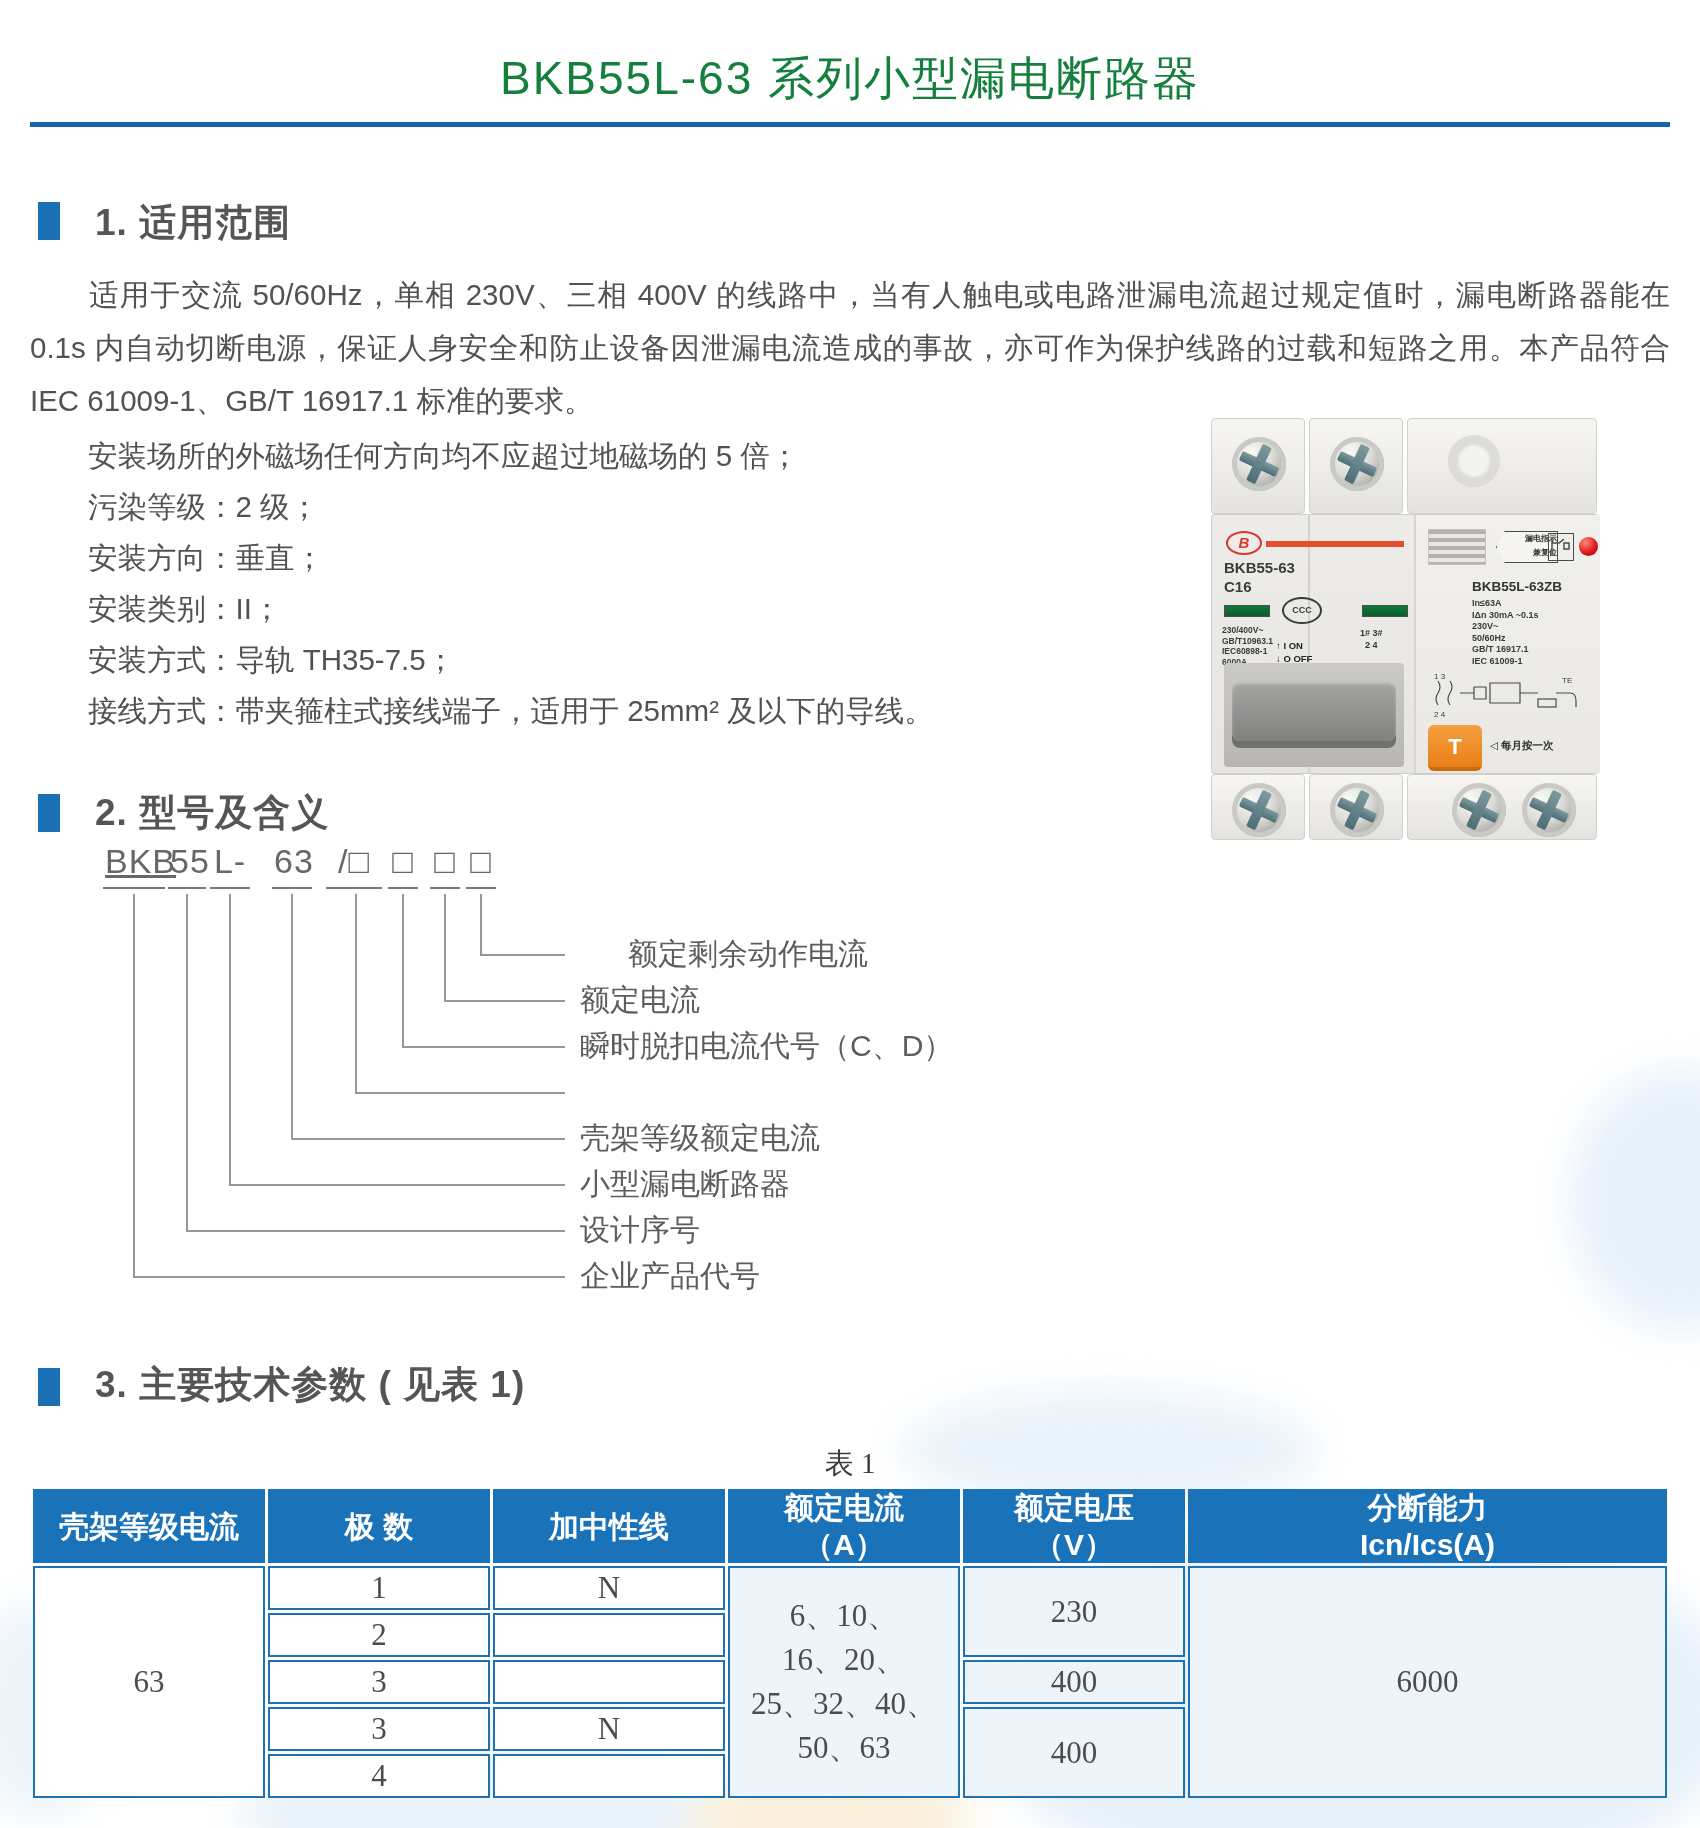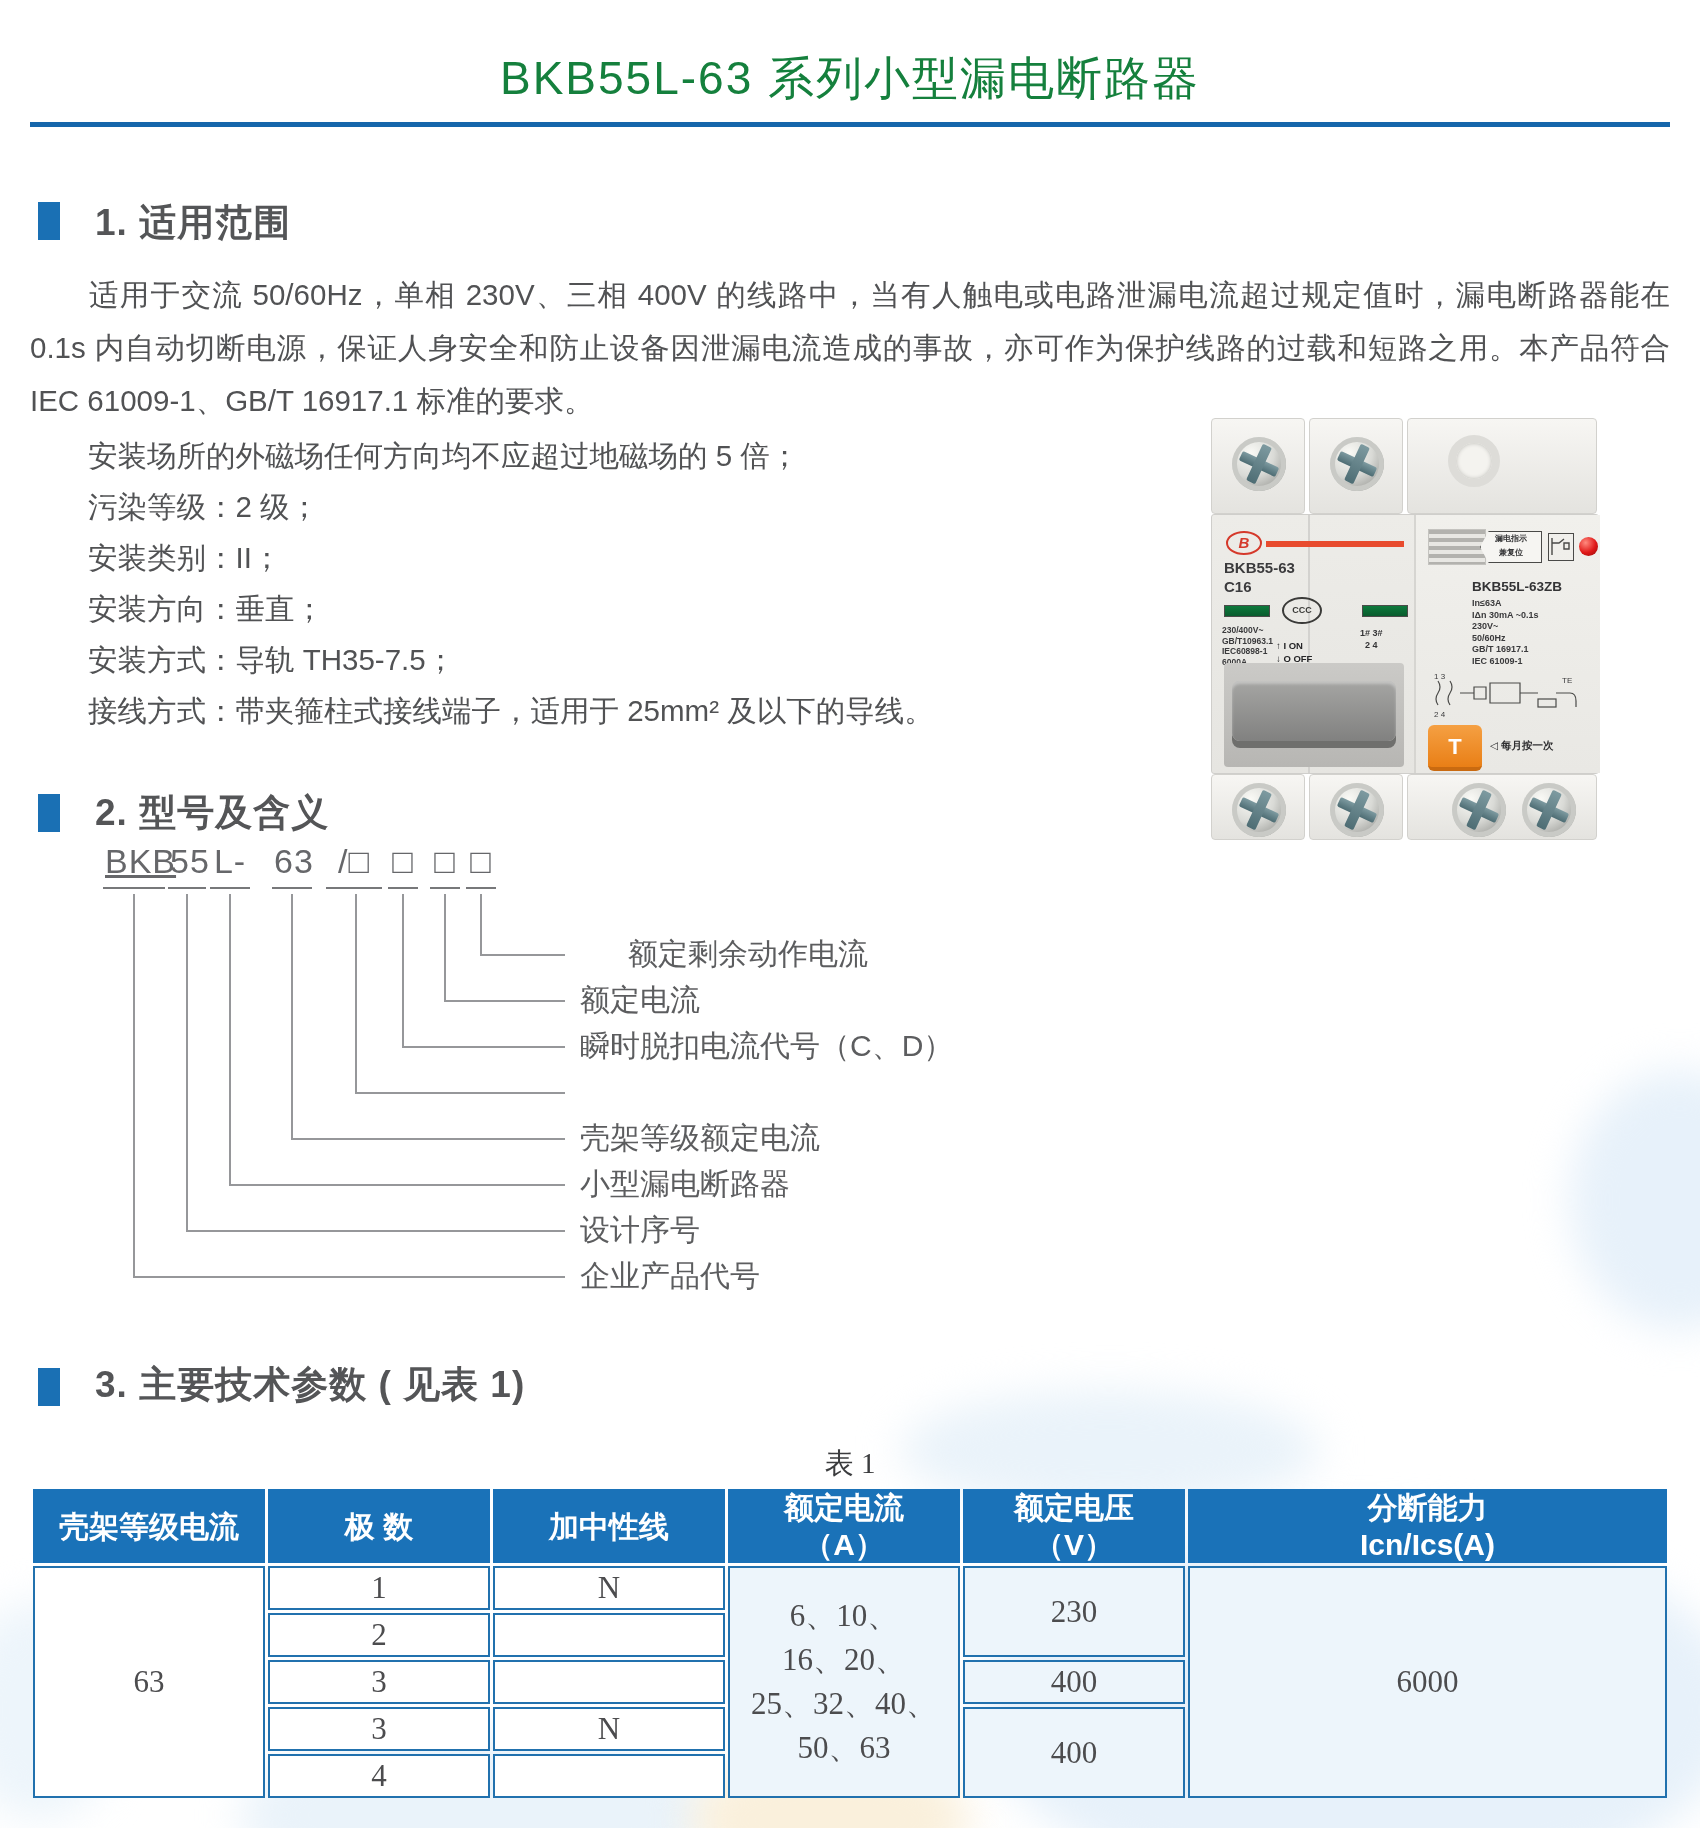--- a/index.html
+++ b/index.html
@@ -84,22 +84,22 @@
   .poles { position:absolute; left:148px; top:112px; font-size:9px; font-weight:700; color:#333335; line-height:12px; text-align:center; }
   .slot { position:absolute; left:12px; top:148px; width:180px; height:104px;
           background:linear-gradient(180deg,#cbcac7,#b7b6b3); border-radius:4px; }
   .handle { position:absolute; left:8px; top:18px; width:164px; height:60px;
             background:linear-gradient(180deg,#a5a5a3,#818180); border-radius:8px;
             box-shadow:0 7px 0 #6f6f6d, inset 0 3px 3px rgba(255,255,255,.35); }
   .rcd { position:absolute; left:202px; top:0; width:186px; height:258px;
          background:linear-gradient(180deg,#f1f0ec,#e9e8e4); border-left:2px solid #d6d5d1; }
   .vents { position:absolute; left:12px; top:14px; width:58px; height:36px;
            background:repeating-linear-gradient(180deg,#b3b2ae 0 4px,#e8e7e3 4px 8px); border:1px solid #c4c3bf; }
-  .badge { position:absolute; left:64px; top:16px; width:62px; height:32px; border:1.5px solid #4a4a48;
-           font-size:8px; color:#333335; text-align:center; line-height:14px; font-weight:700;
+  .badge { position:absolute; left:80px; top:16px; width:62px; height:32px; border:1.5px solid #4a4a48;
+           font-size:8px; color:#333335; text-align:right; line-height:14px; font-weight:700;
            clip-path:polygon(14% 0,100% 0,100% 100%,14% 100%,0 50%); background:#f6f5f2; }
   .mini-ic { position:absolute; left:132px; top:18px; width:26px; height:28px; border:1.5px solid #4a4a48; }
   .led { position:absolute; left:163px; top:22px; width:19px; height:19px; border-radius:50%;
          background:radial-gradient(circle at 35% 30%, #ff8a7e, #e01818 55%, #8f0b0b); }
   .rcd-model { position:absolute; left:56px; top:64px; font-size:13.5px; font-weight:700; color:#333335; }
   .rcd-specs { position:absolute; left:56px; top:83px; font-size:9px; font-weight:700; color:#3a3a3c; line-height:11.5px; }
   .rcd-diag { position:absolute; left:14px; top:154px; }
   .tbtn { position:absolute; left:12px; top:210px; width:54px; height:46px; border-radius:6px;
           background:linear-gradient(180deg,#f5a043,#e97f16); border-bottom:4px solid #c96a10;
           color:#ffffff; font-weight:700; font-size:22px; text-align:center; line-height:44px; }
@@ -121,22 +121,22 @@
 
     <h1 class="title">BKB55L-63 系列小型漏电断路器</h1>
     <div class="title-rule"></div>
 
     <span class="bullet" style="left:38px; top:202px;"></span>
     <h2 class="sec-h" style="top:198px;">1. 适用范围</h2>
     <p class="para">适用于交流 50/60Hz，单相 230V、三相 400V 的线路中，当有人触电或电路泄漏电流超过规定值时，漏电断路器能在 0.1s 内自动切断电源，保证人身安全和防止设备因泄漏电流造成的事故，亦可作为保护线路的过载和短路之用。本产品符合 IEC 61009-1、GB/T 16917.1 标准的要求。</p>
     <div class="notes">
       <div class="note">安装场所的外磁场任何方向均不应超过地磁场的 5 倍；</div>
       <div class="note">污染等级：2 级；</div>
+      <div class="note">安装方向：垂直；</div>
       <div class="note">安装类别：II；</div>
-      <div class="note">安装方向：垂直；</div>
       <div class="note">安装方式：导轨 TH35-7.5；</div>
       <div class="note">接线方式：带夹箍柱式接线端子，适用于 25mm² 及以下的导线。</div>
     </div>
 
     <div class="photo">
       <div class="brk-tab" style="left:6px; top:6px; width:94px; height:96px;">
         <div class="screw" style="left:20px; top:18px;"></div>
       </div>
       <div class="brk-tab" style="left:104px; top:6px; width:94px; height:96px;">
         <div class="screw" style="left:20px; top:18px;"></div>

